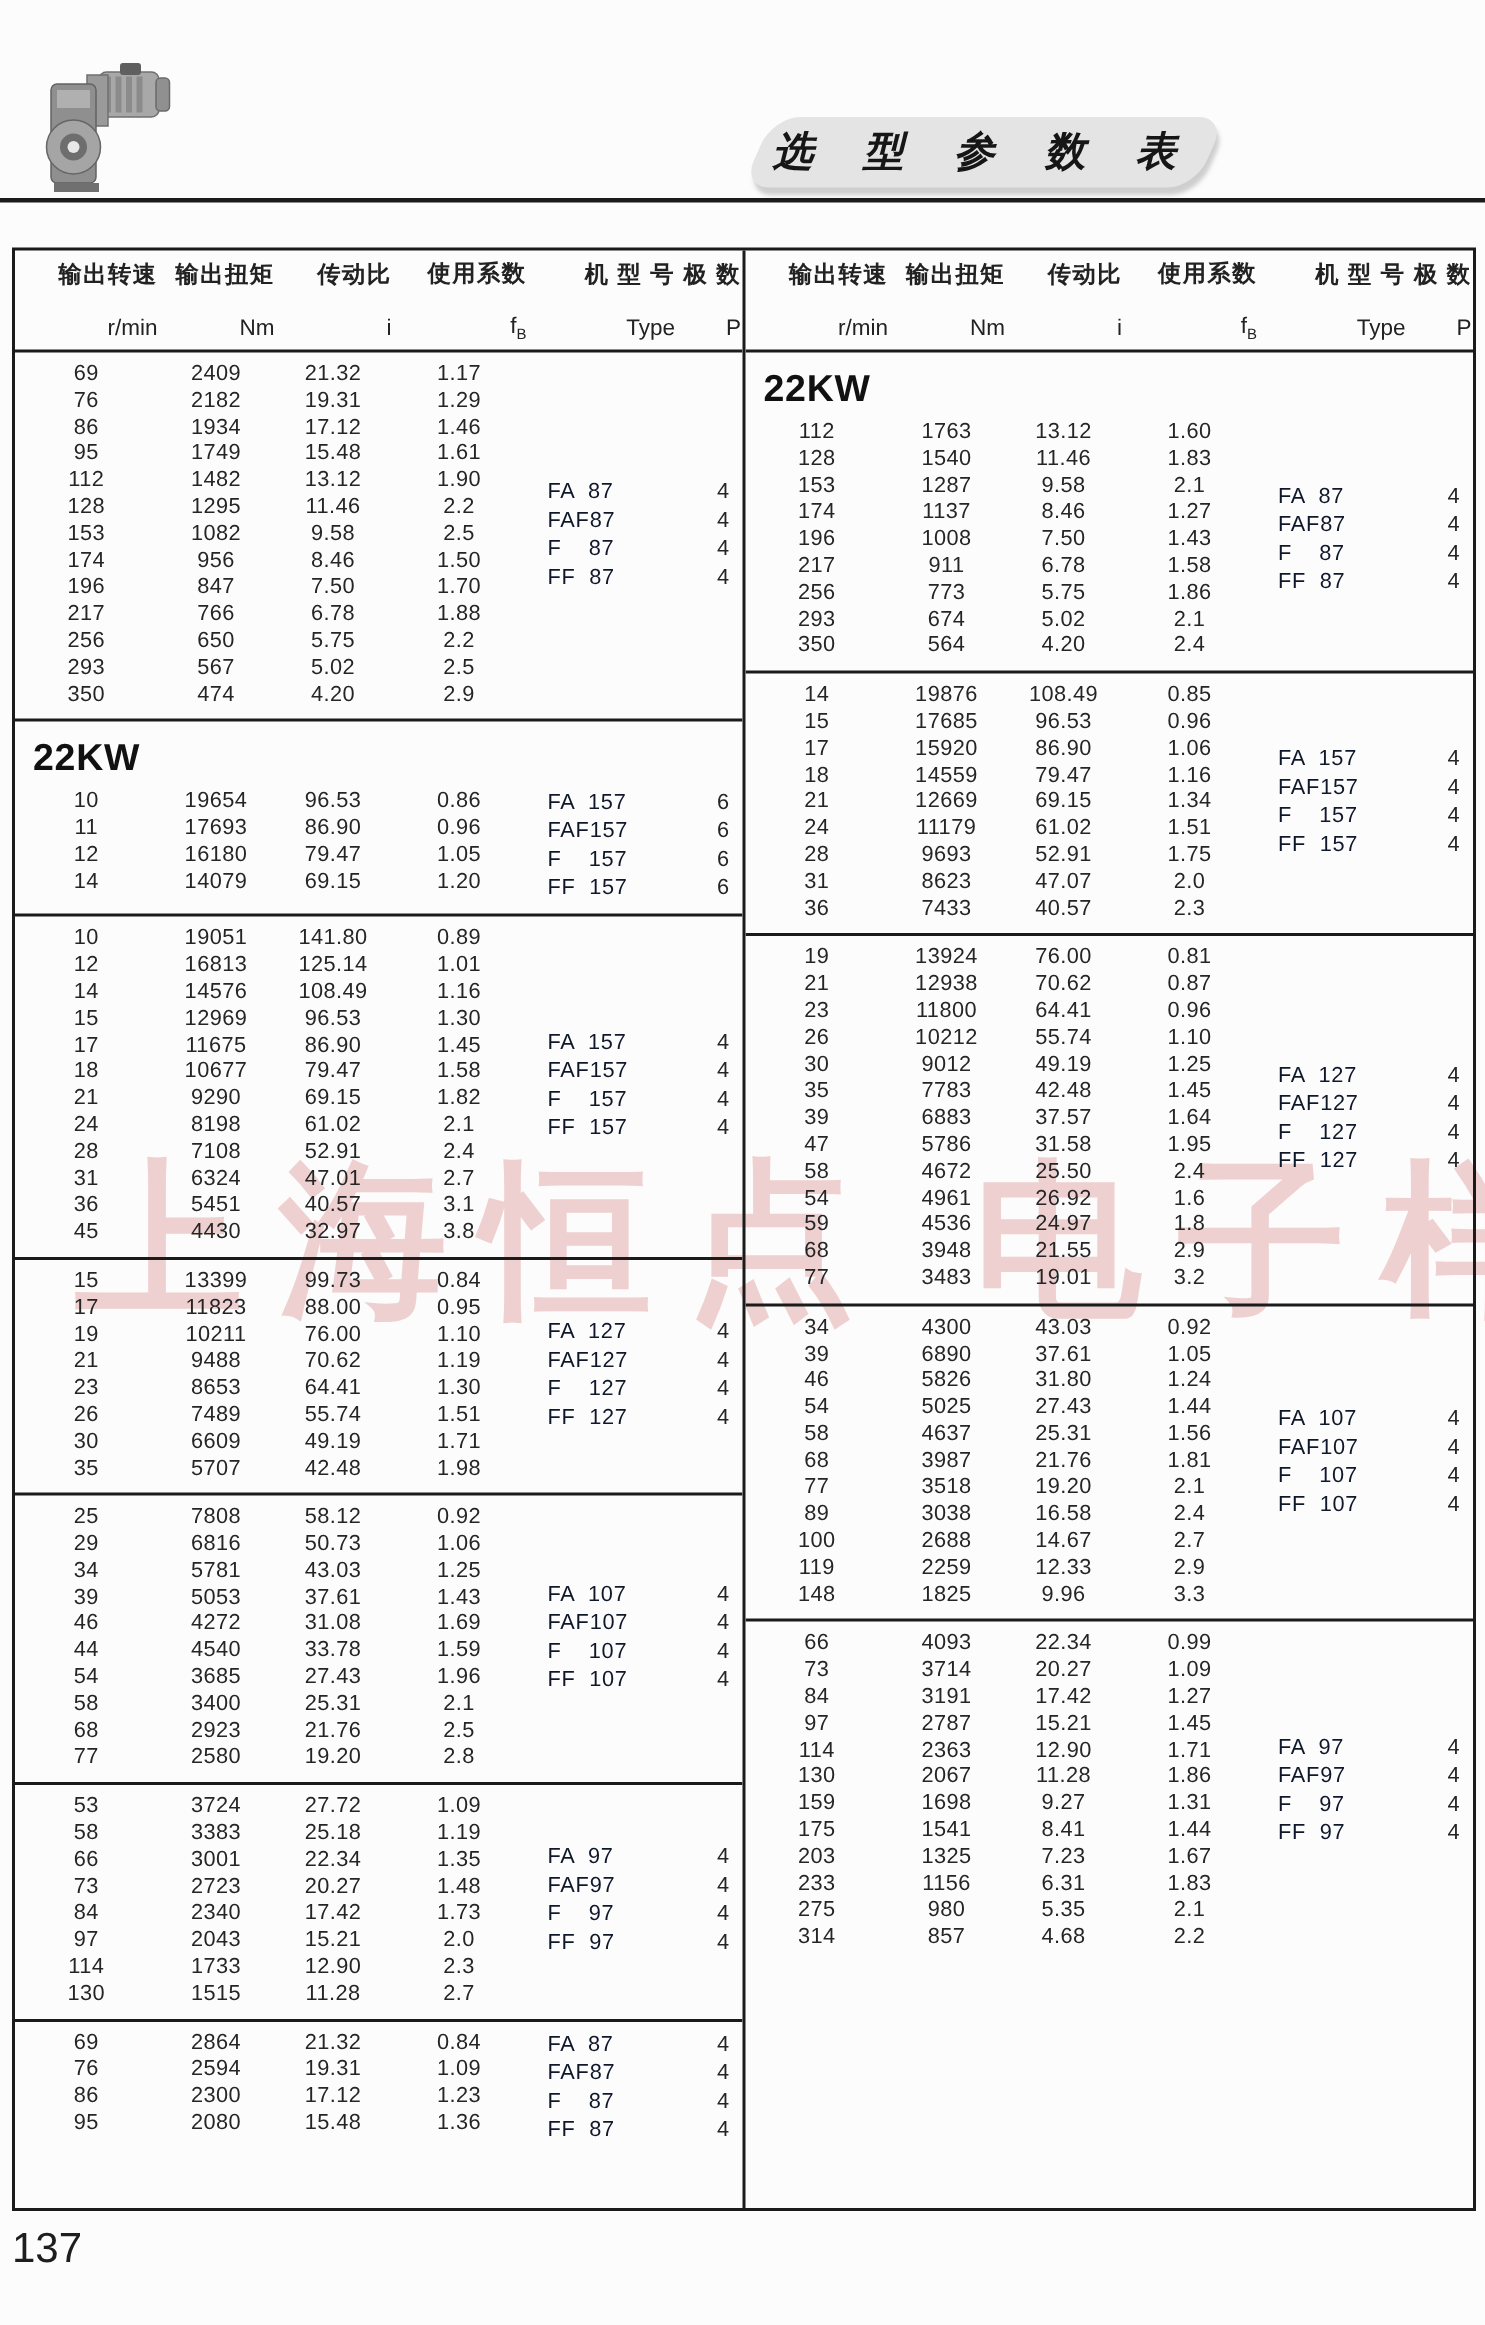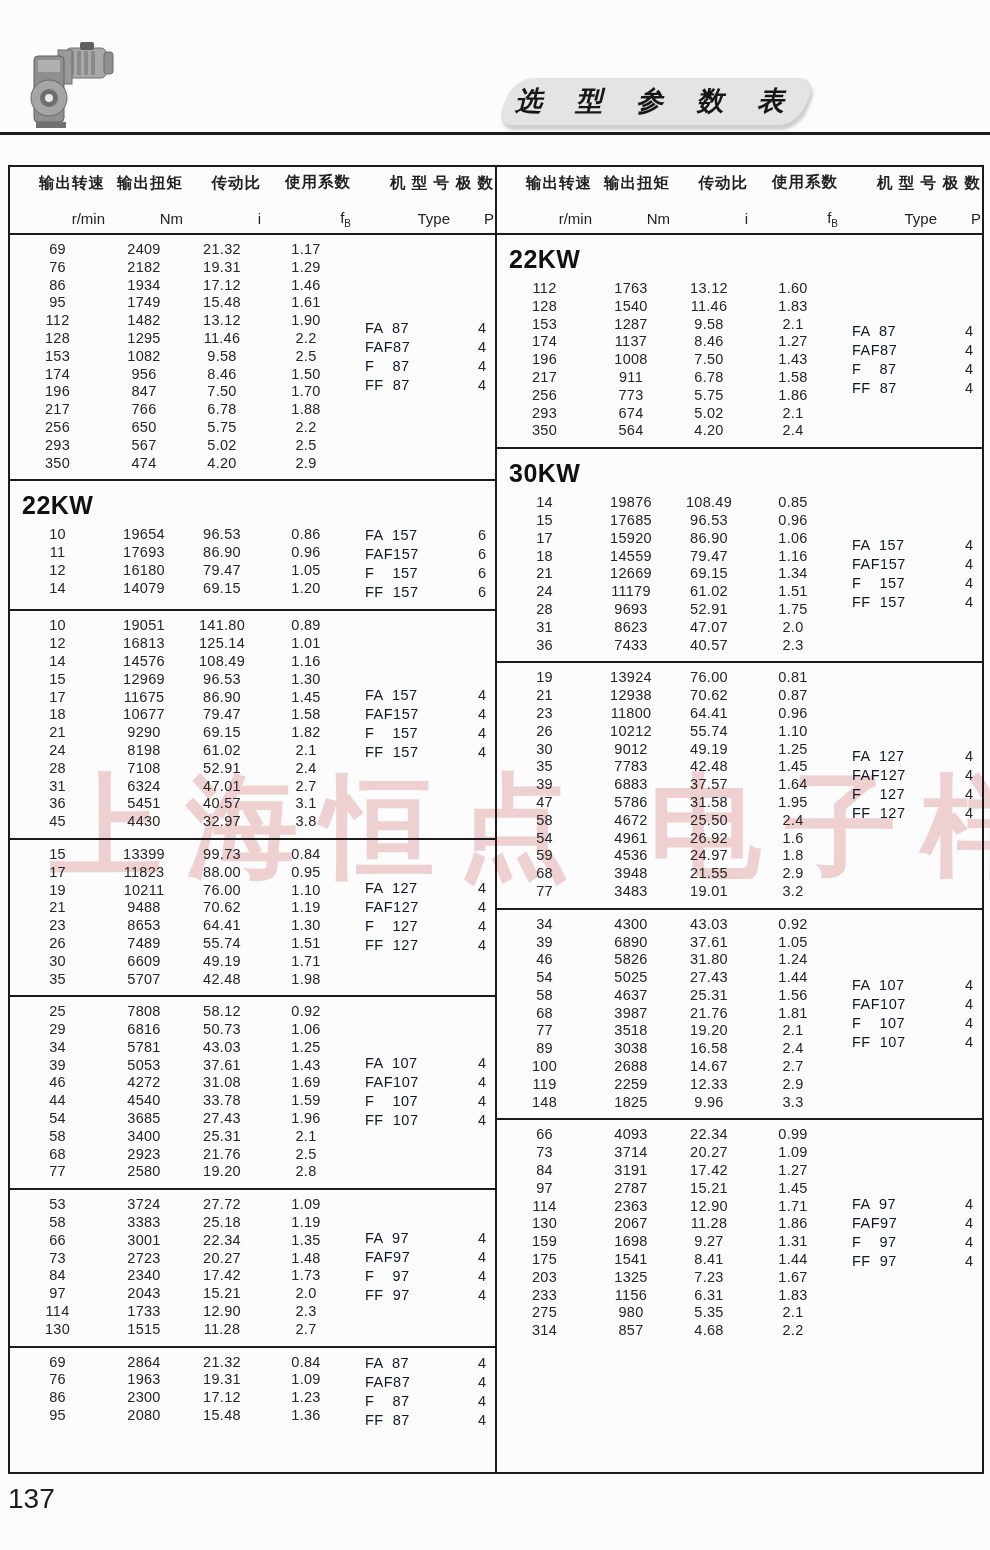--- a/index.html
+++ b/index.html
@@ -588,21 +588,21 @@
           <div class="block-content">
             <div class="rows">
               <div class="data-row">
                 <div class="cell">69</div>
                 <div class="cell">2864</div>
                 <div class="cell">21.32</div>
                 <div class="cell">0.84</div>
               </div>
               <div class="data-row">
                 <div class="cell">76</div>
-                <div class="cell">1963</div>
+                <div class="cell">2594</div>
                 <div class="cell">19.31</div>
                 <div class="cell">1.09</div>
               </div>
               <div class="data-row">
                 <div class="cell">86</div>
                 <div class="cell">2300</div>
                 <div class="cell">17.12</div>
                 <div class="cell">1.23</div>
               </div>
               <div class="data-row">
@@ -736,21 +736,20 @@
                 <span class="type-p">4</span>
               </div>
               <div class="type-row">
                 <span class="type-label">FF  87</span>
                 <span class="type-p">4</span>
               </div>
             </div>
           </div>
         </div>
         <div class="block">
-          <div class="section-heading">30KW</div>
           <div class="block-content">
             <div class="rows">
               <div class="data-row">
                 <div class="cell">14</div>
                 <div class="cell">19876</div>
                 <div class="cell">108.49</div>
                 <div class="cell">0.85</div>
               </div>
               <div class="data-row">
                 <div class="cell">15</div>

